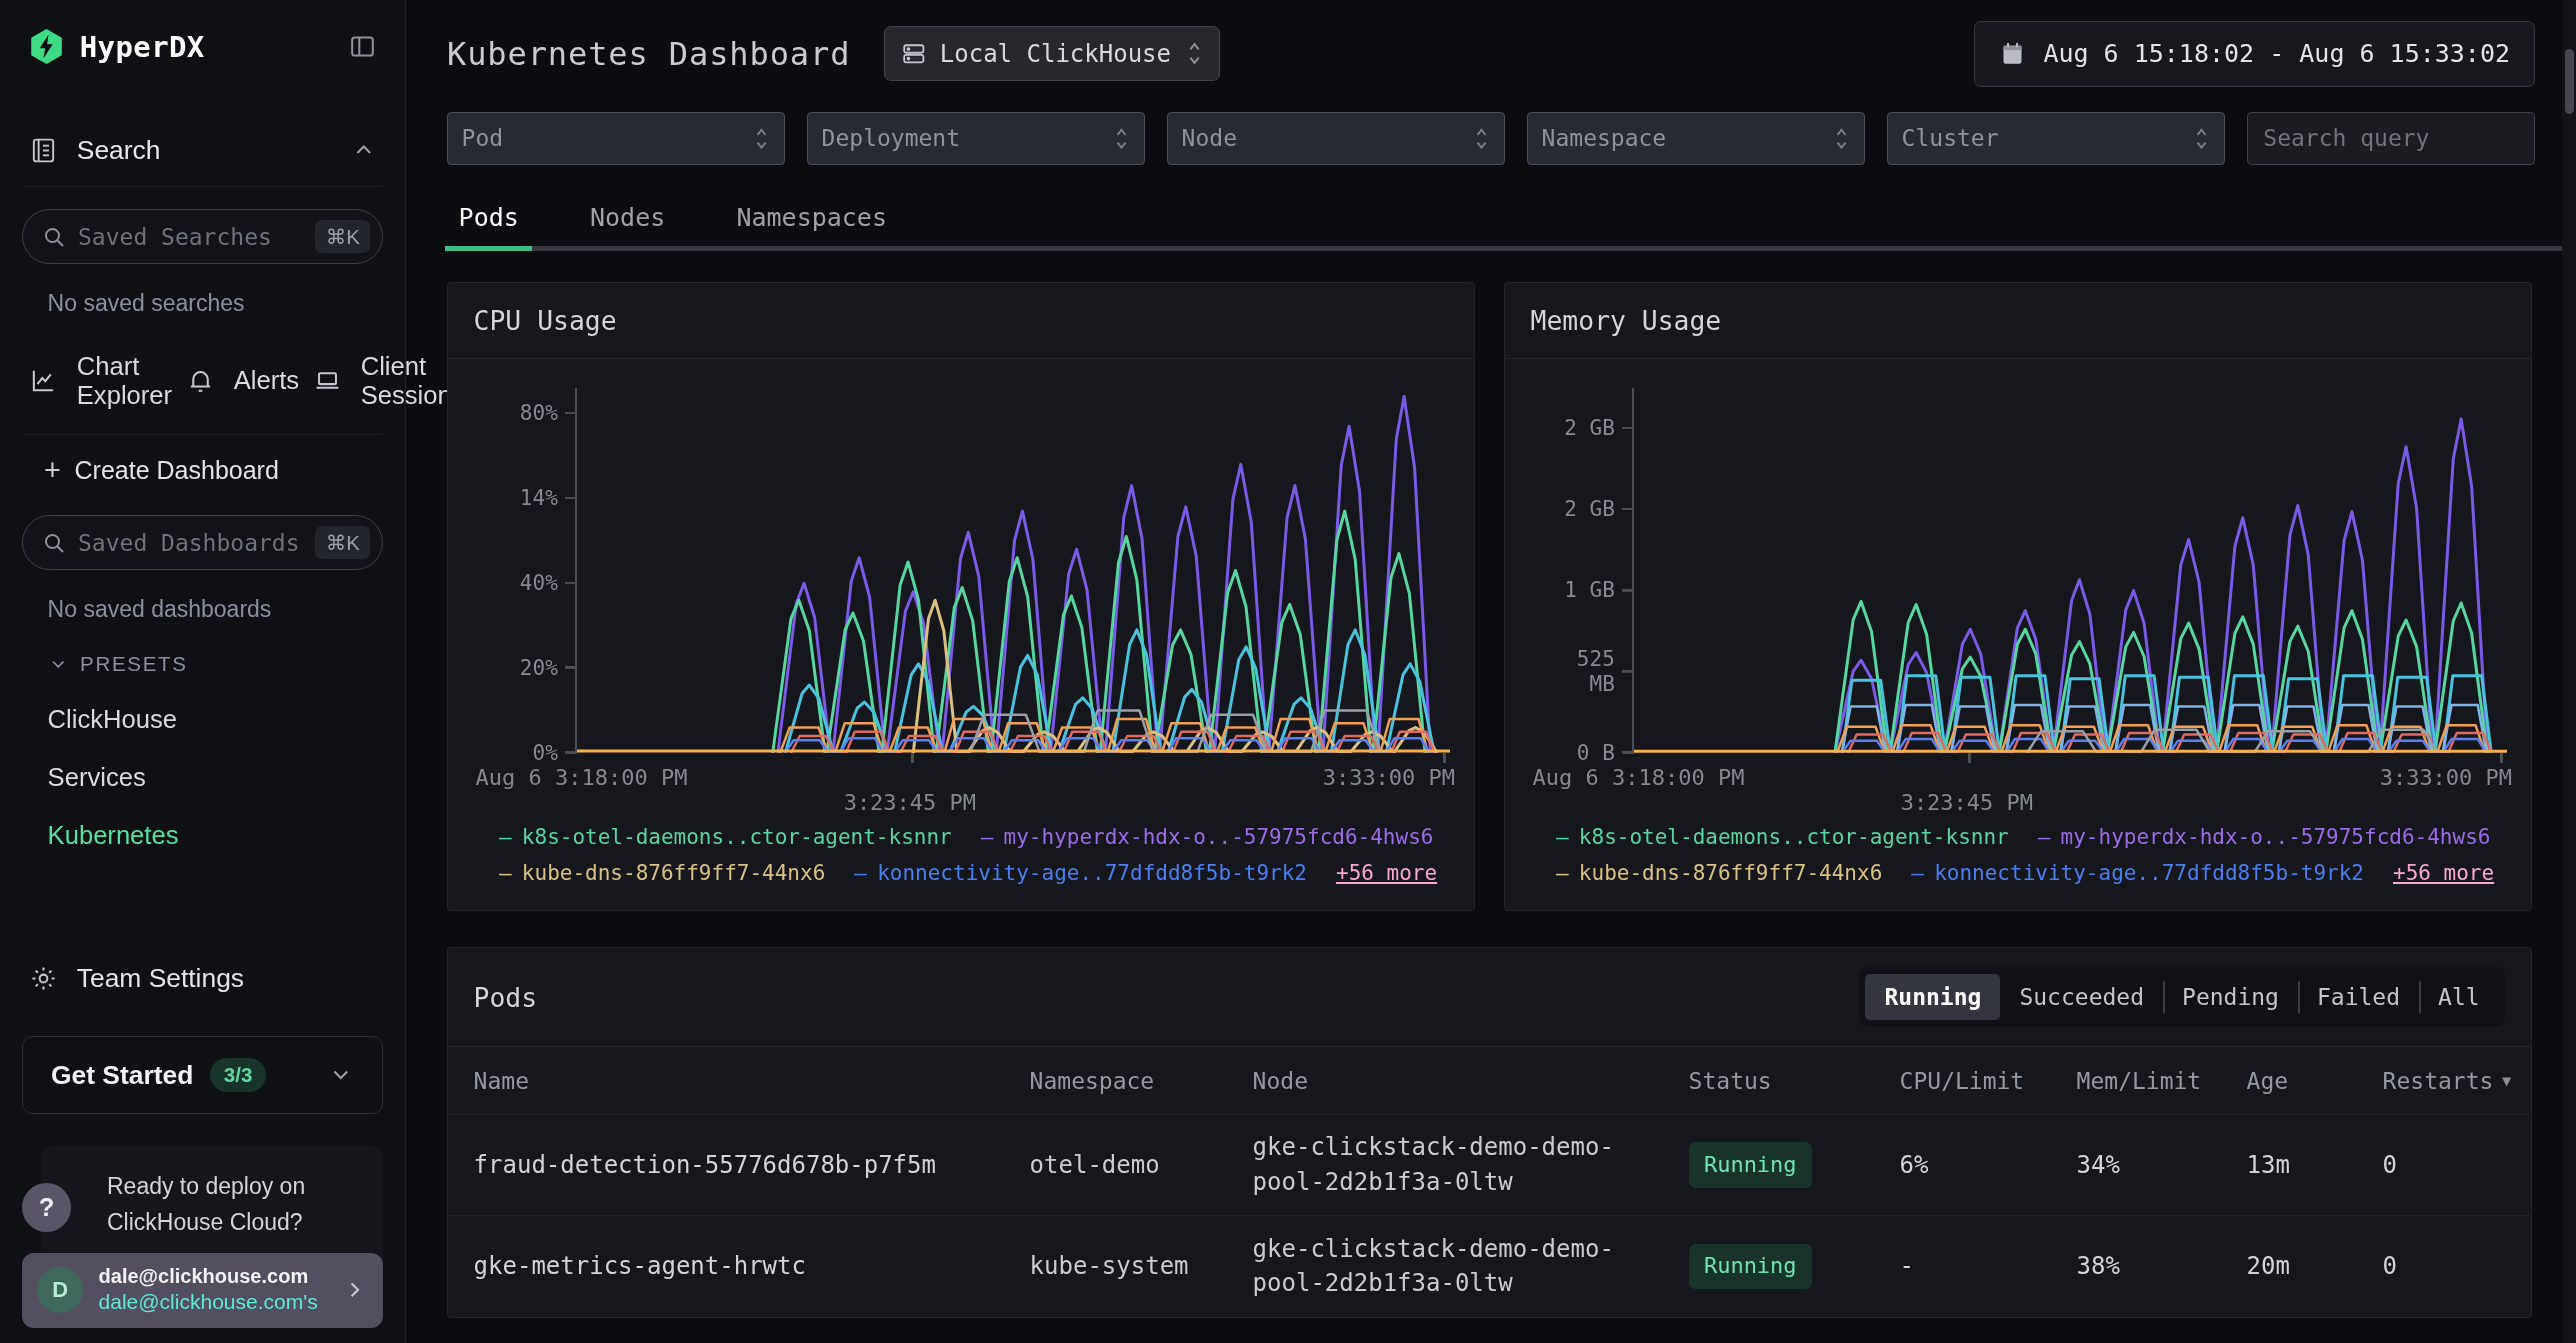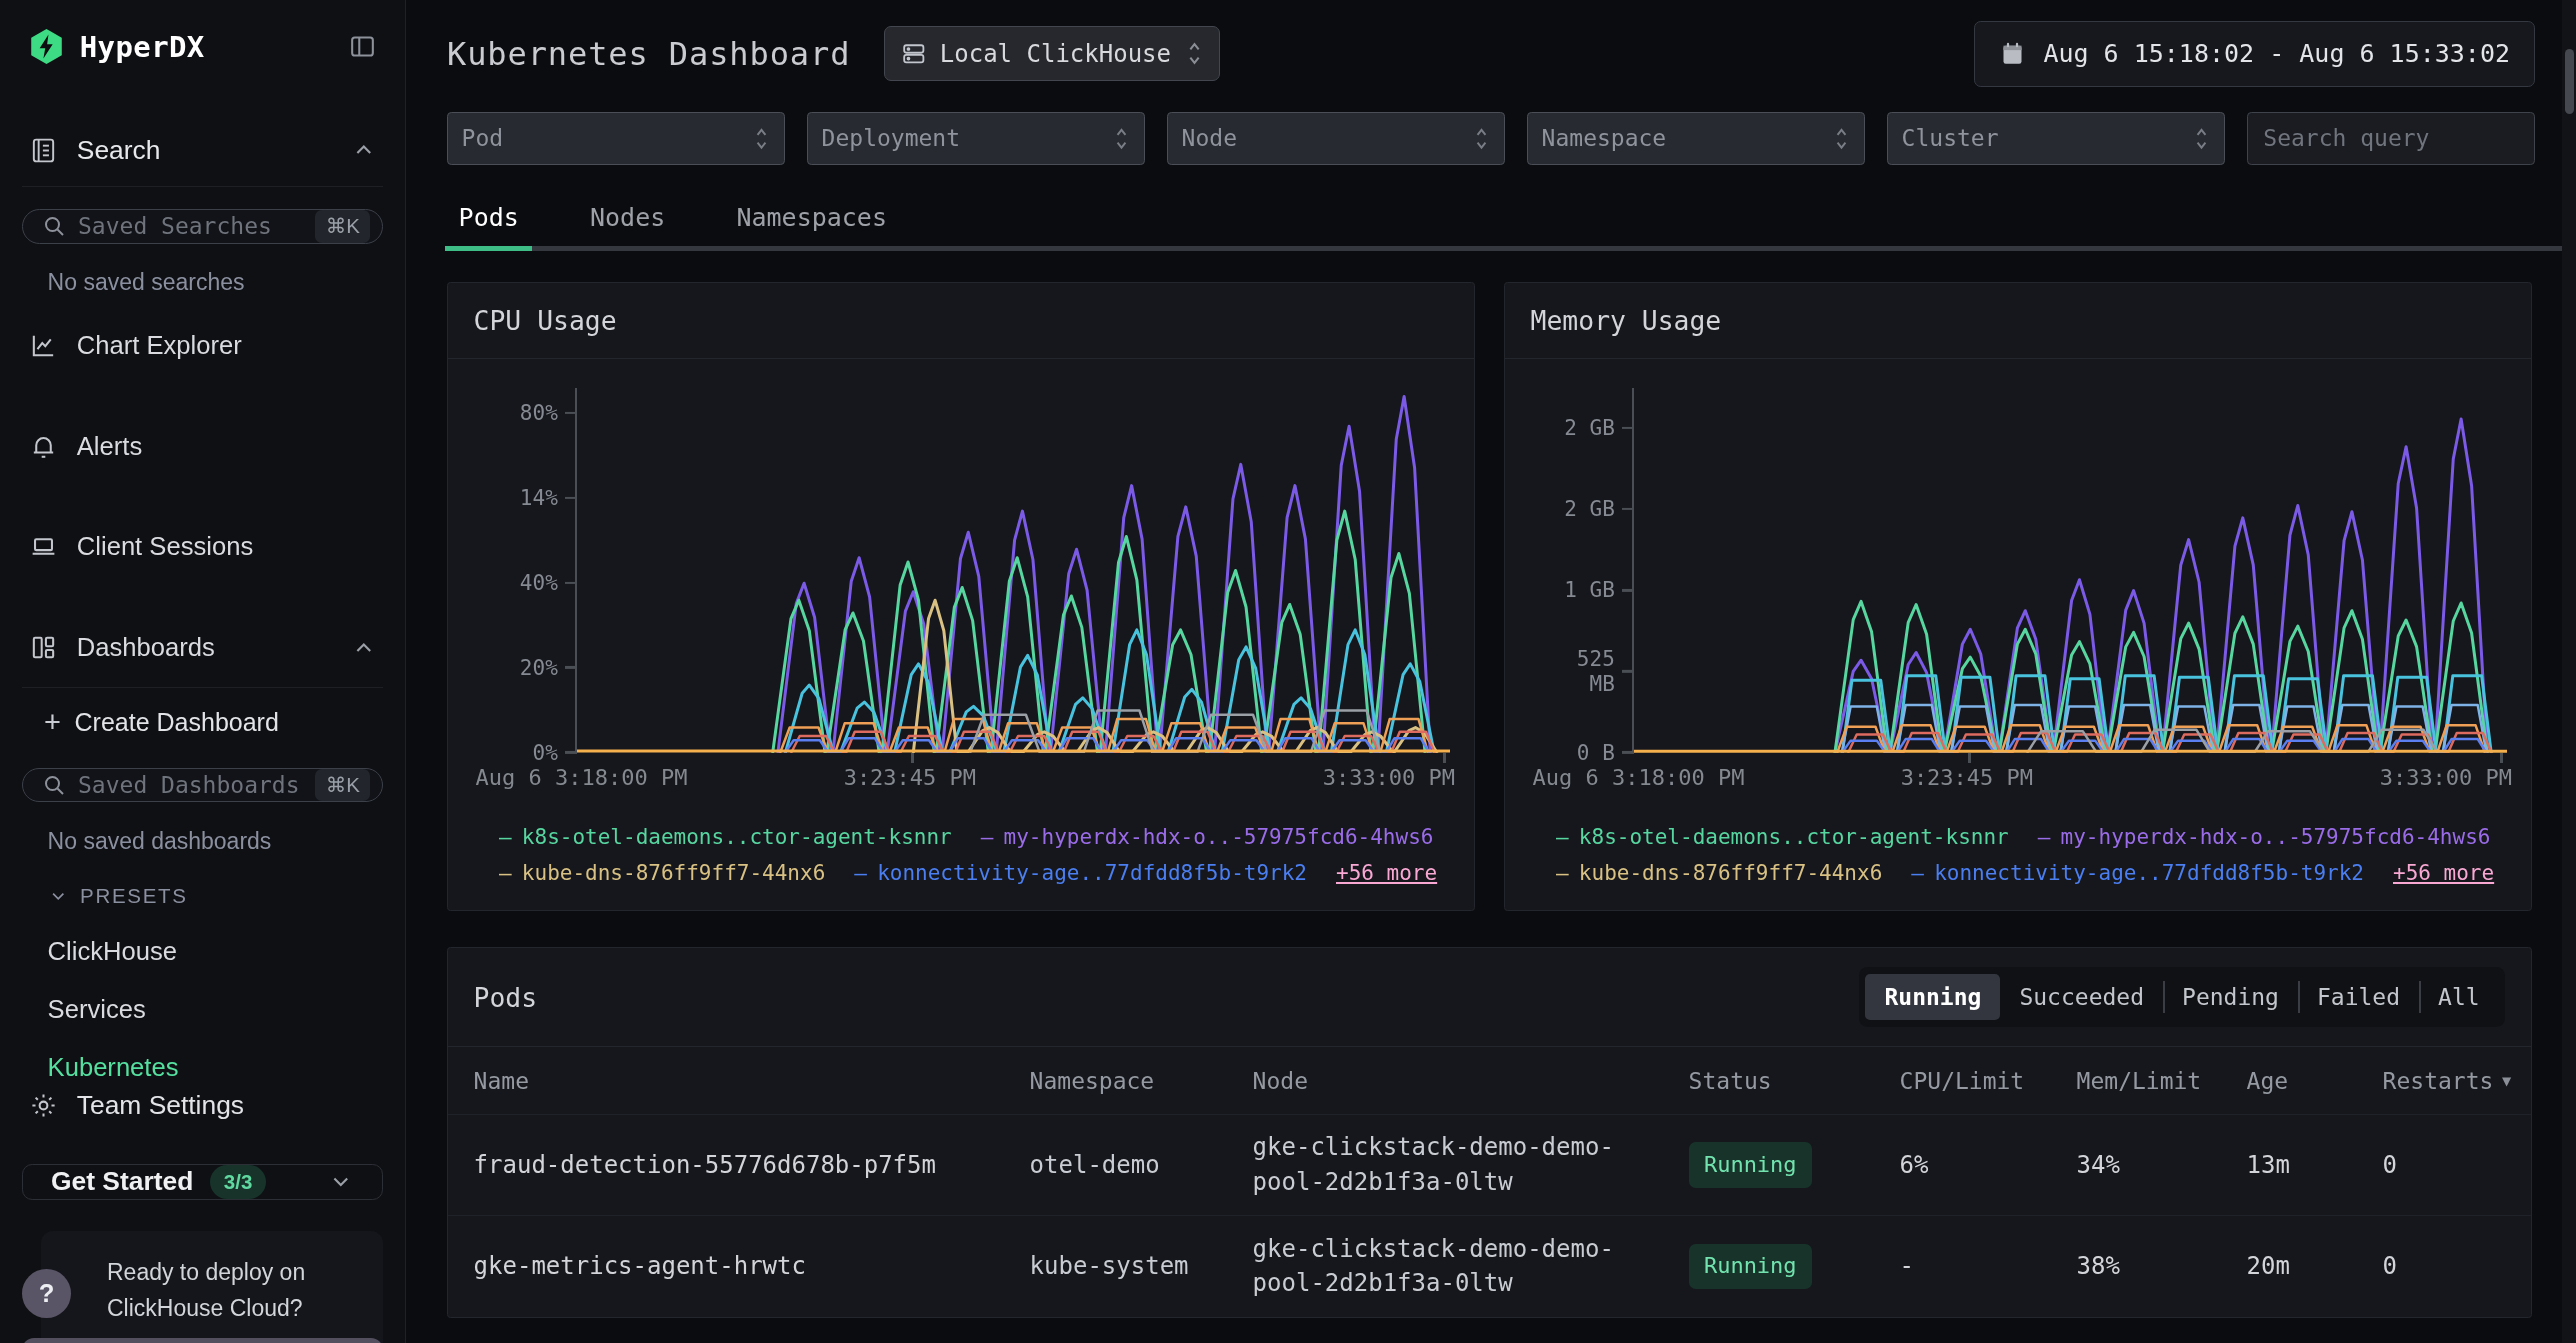--- a/index.html
+++ b/index.html
@@ -33,21 +33,21 @@
 
   .pill-input {
     margin-top:22px; height:55px; border:1.7px solid #3c4049; border-radius:29px;
     display:flex; align-items:center; gap:12px; padding:0 12px 0 19px; background:#121318;
   }
   .pill-input .ph { font-size:23px; color:#6f737c; font-family:"DejaVu Sans Mono",monospace; flex:1; }
   .kbd { background:#23252c; color:#9aa0a8; border-radius:6.8px; padding:4.3px 10.2px; font-size:20.5px; }
 
   .muted-note { margin:25.6px 0 0 25.6px; font-size:23px; color:#8b90a0; }
 
-  .menu { margin-top:22px; display:flex; flex-direction:column;gap:46px; }
+  .menu { margin-top:22px; display:flex; flex-direction:row; }
   .menu-item { display:flex; align-items:center; gap:19px; padding:12.8px 6.8px; color:#d9dbe0; cursor:pointer; }
   .menu-item .label { font-size:25.6px; }
   .icon { color:#c3c6cd; flex:none; }
 
   .create-row { display:flex; align-items:center; gap:13.6px; padding:13.6px 6.8px 8.5px 22px; color:#e2e4e8; margin-top:6.8px; cursor:pointer; }
   .create-row .plus { font-size:29px; color:#c9ccd2; line-height:1; }
   .create-row .label { font-size:25px; }
 
   .presets-head { display:flex; align-items:center; gap:12px; margin:29px 0 0 25.6px; color:#8b90a0; cursor:pointer; }
   .presets-head .label { font-size:20.5px; letter-spacing:1.7px; }
@@ -135,21 +135,21 @@
   .chart-body { padding:29px 24px 0 13.6px; }
   .chart-plot-wrap { position:relative; margin-left:113px; border-left:2.6px solid #4a4e55; height:365px; }
   .chart-plot { width:100%; height:100%; }
   .y-tick { position:absolute; right:100%; width:113px; display:flex; align-items:center; justify-content:flex-end; gap:6.8px; transform:translateY(-50%); }
   .y-label { font-size:21px; color:#868a92; white-space:pre-line; text-align:right; line-height:1.15; }
   .tick-dash { width:12px; height:2.6px; background:#4a4e55; flex:none; }
   .x-tickmark { position:absolute; bottom:-10.2px; width:2.6px; height:10.2px; background:#4a4e55; }
   .x-labels { position:relative; height:41px; margin-left:113px; margin-top:12px; }
   .x-label { position:absolute; top:0; font-size:22px; color:#84888f; white-space:nowrap; }
   .x-label.x-0 { left:-99px; }
-  .x-label.x-1 { left:38.3%; transform:translateX(-50%); }
+  .x-label.x-1 { left:38.3%; transform:translateX(-50%);margin-top:25px; }
   .x-label.x-2 { right:-5.1px; }
 
   .legend { padding:19px 25.6px 25.6px 51px; display:flex; flex-direction:column; gap:12px; }
   .legend-row { display:flex; gap:29px; align-items:baseline; flex-wrap:nowrap; }
   .legend-item { display:flex; gap:10.2px; font-size:21px; white-space:nowrap; cursor:pointer; }
   .legend-more { font-size:21px; color:#f9a8d4; text-decoration:underline; cursor:pointer; }
 
   .pods-panel { margin-top:36px; }
   .pods-header { padding:19px 25.6px; display:flex; align-items:center; justify-content:space-between; border-bottom:1.7px solid #24262d; }
   .segmented { background:#0f1115; border-radius:8.5px; padding:6.8px; display:flex; align-items:stretch; }

